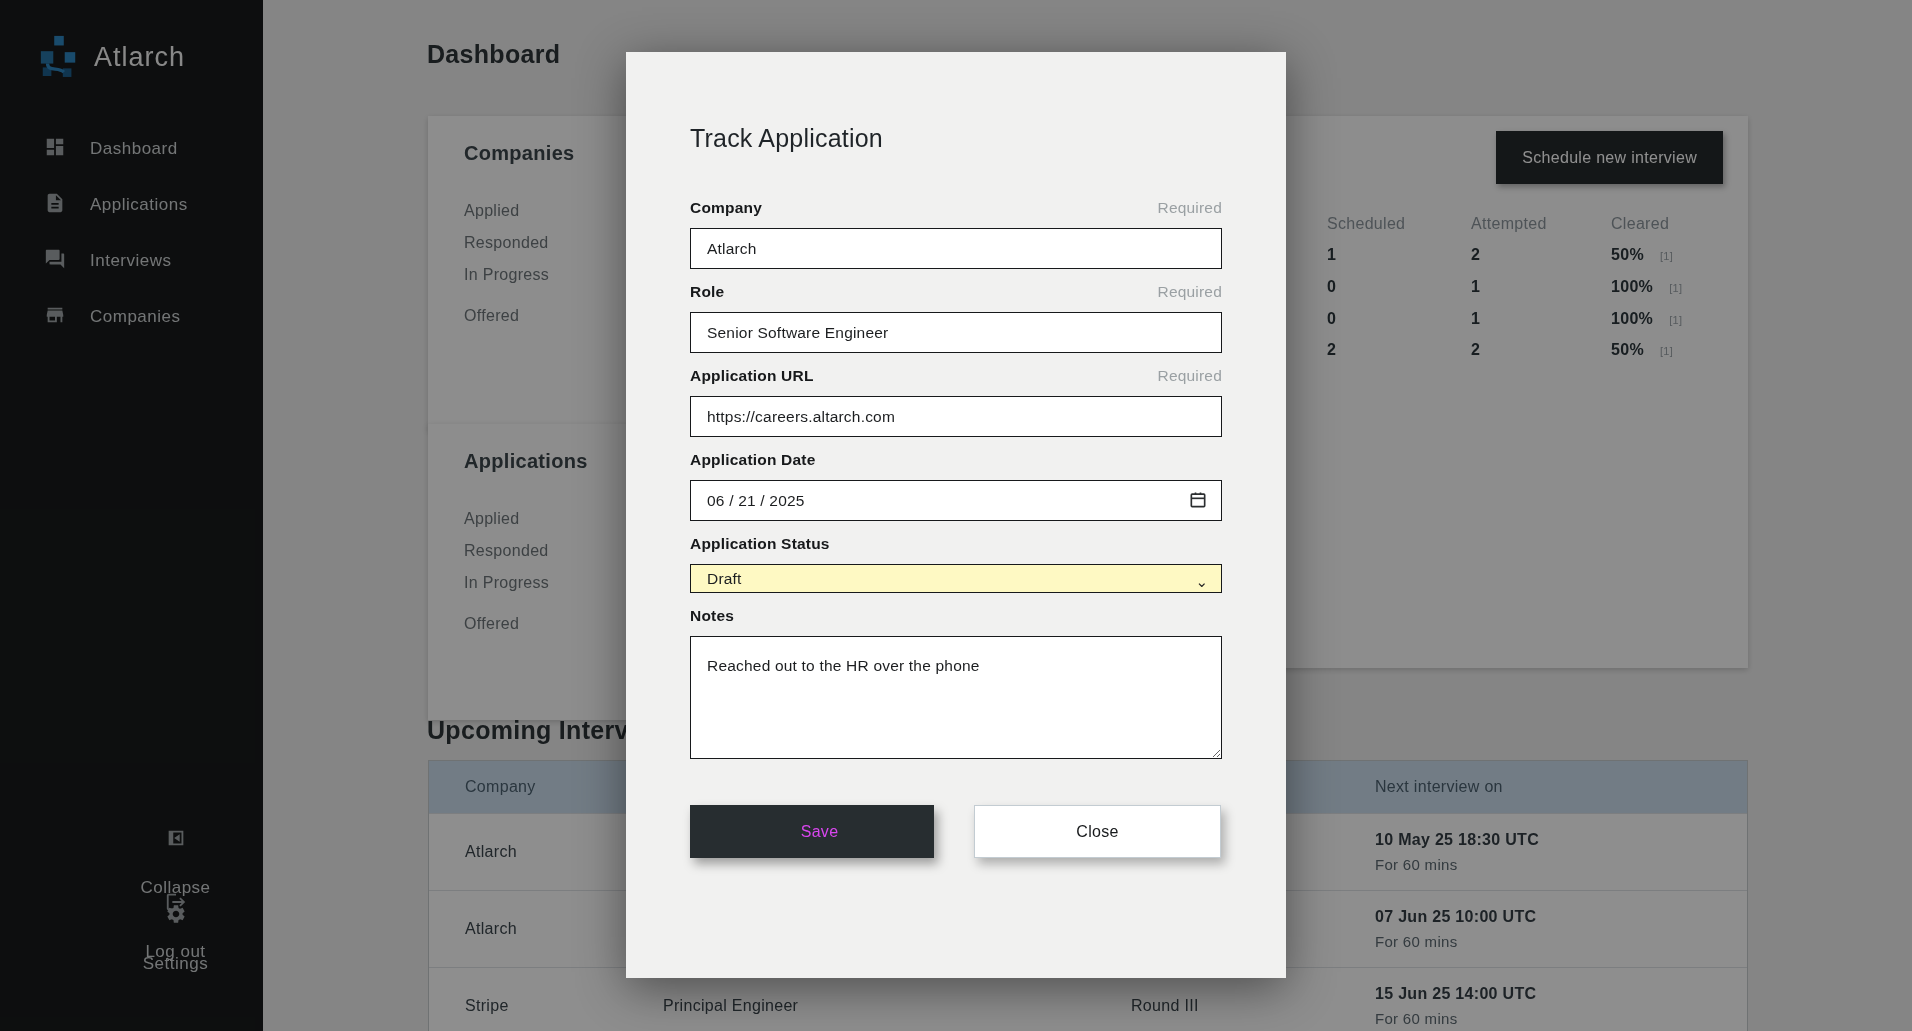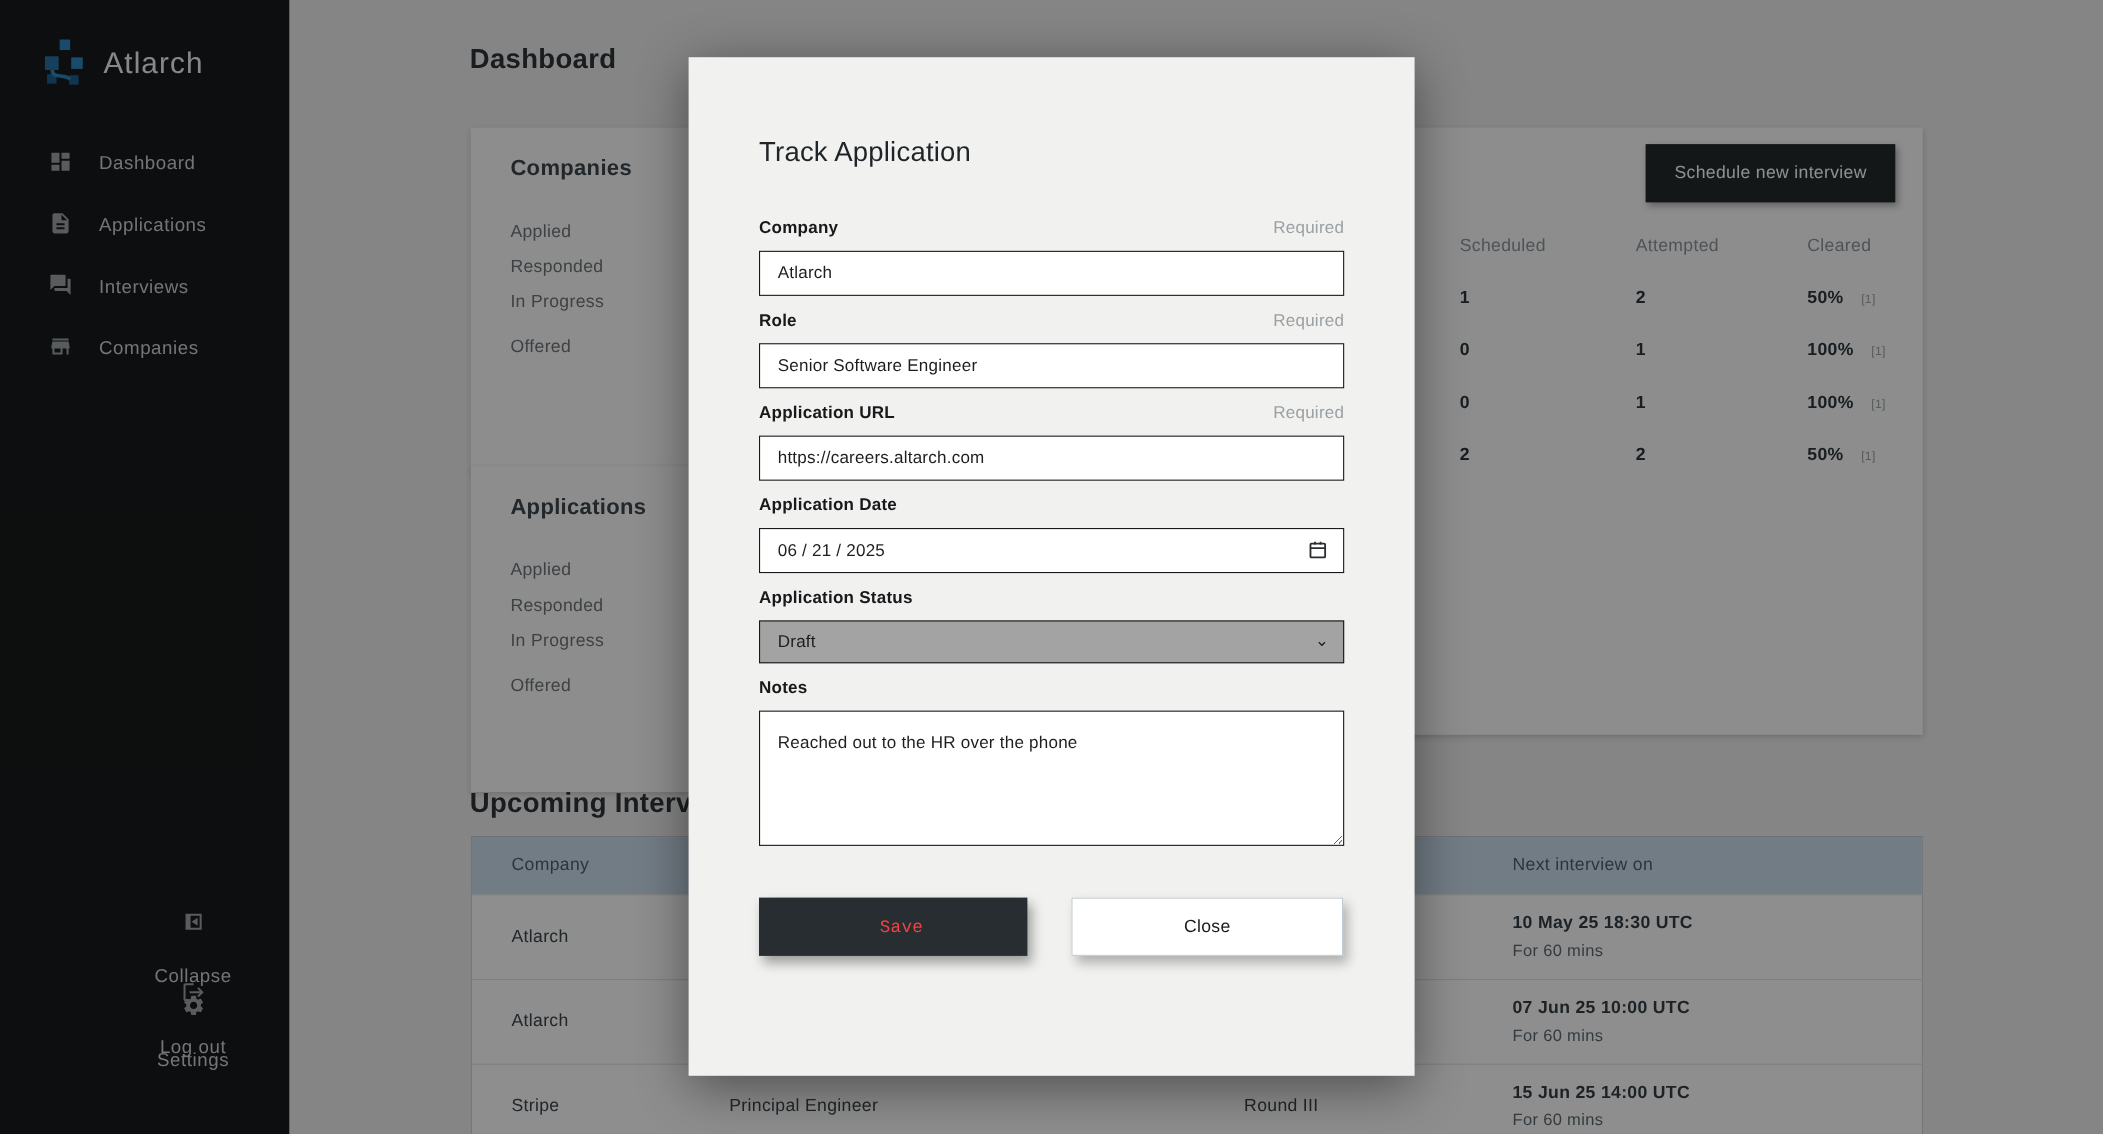--- a/index.html
+++ b/index.html
@@ -29,21 +29,21 @@
   .stat-list div:last-child{margin-top:9px;}
 
   .card-companies{left:428px;top:116px;width:590px;height:262px;}
   .card-applications{left:428px;top:424px;width:590px;height:244px;}
   .card-interviews{left:1048px;top:116px;width:700px;height:552px;}
 
   .sched-btn{position:absolute;right:25px;top:15px;height:53px;padding:0 26px;background:#24292b;
     border:none;color:#fff;font-size:16px;letter-spacing:.3px;font-family:inherit;cursor:pointer;
     box-shadow:2px 3px 6px rgba(0,0,0,.3);}
   .stats-grid{position:absolute;left:279px;top:92px;display:grid;
-    grid-template-columns:144px 140px 130px;grid-auto-rows:31.6px;align-items:center;gap:16px;}
+    grid-template-columns:144px 140px 130px;grid-auto-rows:31.6px;align-items:center;}
   .stats-grid .hd{font-size:16px;color:#8b959c;letter-spacing:.3px;}
   .stats-grid .v{font-size:16px;color:#2c363c;font-weight:700;letter-spacing:.3px;}
   .fn{font-size:11px;color:#9aa2a7;margin-left:16px;font-weight:400;}
 
   .upcoming-title{position:absolute;left:427px;top:716px;font-size:25px;font-weight:700;
     color:#2d3438;letter-spacing:.3px;z-index:1;}
   .uptable{position:absolute;left:428px;top:760px;width:1320px;z-index:1;background:#fff;
     border:1px solid #c6cbce;box-sizing:border-box;}
   .uphead{height:52px;background:#ccdeee;display:flex;align-items:center;}
   .uprow{height:76px;display:flex;border-top:1px solid #dde1e4;background:#fdfdfd;}
@@ -63,29 +63,29 @@
     z-index:10;box-shadow:0 10px 45px rgba(0,0,0,.45);box-sizing:border-box;padding:72px 64px 0 64px;}
   .modal h2{margin:0 0 46px 0;font-size:25px;font-weight:500;color:#1f2428;letter-spacing:.2px;}
   .field{margin-bottom:14px;width:532px;}
   .label-row{display:flex;justify-content:space-between;align-items:baseline;margin-bottom:9px;height:20px;}
   .flabel{font-size:15.5px;font-weight:700;color:#17191b;letter-spacing:.2px;}
   .req{font-size:15.5px;color:#9aa0a3;letter-spacing:.2px;}
   .tinput{width:100%;height:41px;box-sizing:border-box;border:1px solid #17191b;background:#fff;
     padding:0 16px;font-size:15.5px;color:#1c1e20;font-family:inherit;letter-spacing:.2px;}
   .input-wrap{position:relative;width:100%;}
   .cal-ico{position:absolute;right:14px;top:10px;pointer-events:auto;cursor:pointer;}
-  .tselect{width:100%;height:39px;box-sizing:border-box;border:1px solid #17191b;background:#a3a3a3;
+  .tselect{width:100%;height:29px;box-sizing:border-box;border:1px solid #17191b;background:#fef9c3;
     padding:0 16px;font-size:15.5px;color:#1c1e20;font-family:inherit;appearance:none;
     -webkit-appearance:none;border-radius:0;letter-spacing:.2px;}
   .chev{position:absolute;right:14px;top:9px;font-size:15px;color:#222;pointer-events:none;}
   .tarea{width:100%;height:123px;box-sizing:border-box;border:1px solid #17191b;background:#fff;
     padding:20px 16px;font-size:15.5px;color:#1c1e20;font-family:inherit;resize:both;letter-spacing:.2px;}
   .actions{display:flex;gap:40px;margin-top:42px;}
-  .btn-save{width:244px;height:53px;background:#272d30;color:#ef4444;border:none;font-size:16px;
-    font-family:Liberation Mono, monospace;cursor:pointer;box-shadow:4px 6px 10px rgba(0,0,0,.35);letter-spacing:.3px;padding-left:21px;}
+  .btn-save{width:244px;height:53px;background:#272d30;color:#d946ef;border:none;font-size:16px;
+    font-family:Liberation Sans, sans-serif;cursor:pointer;box-shadow:4px 6px 10px rgba(0,0,0,.35);letter-spacing:.3px;padding-left:21px;}
   .btn-close{width:247px;height:53px;background:#fff;color:#17191b;border:1px solid #c3ccd2;
     font-size:16px;font-family:inherit;cursor:pointer;box-shadow:4px 6px 10px rgba(0,0,0,.28);letter-spacing:.3px;}
 </style>
 </head>
 <body>
 
 <div class="canvas">
 
   <div class="sidebar">
     <div class="logo">

